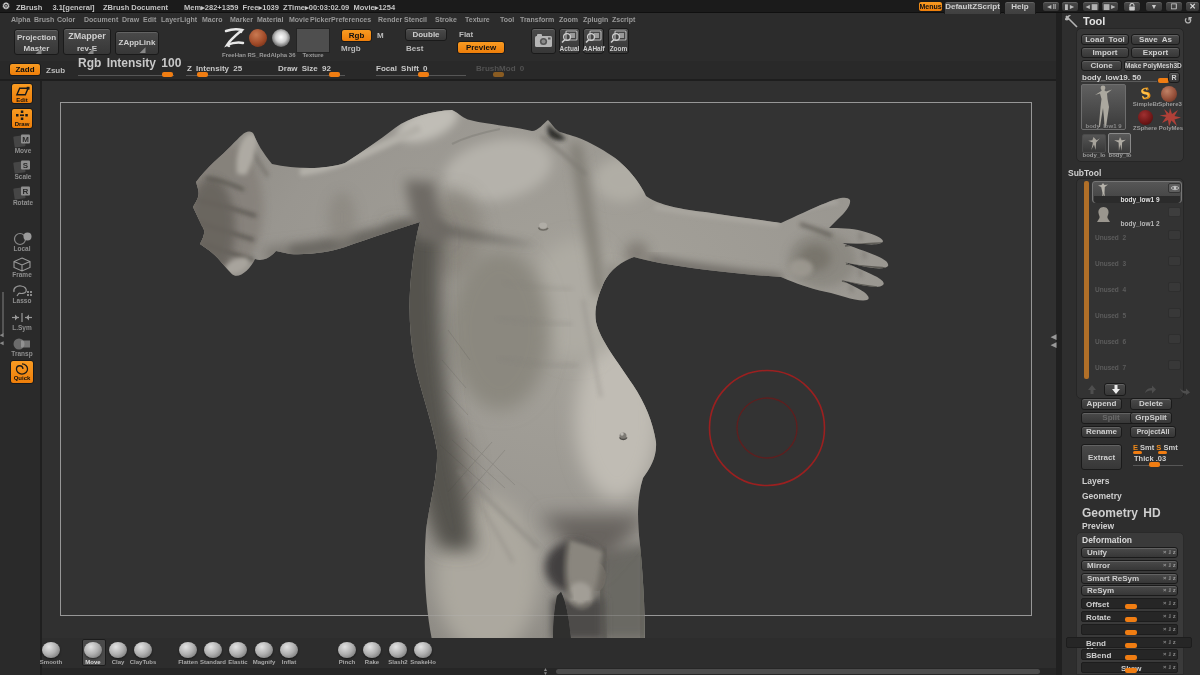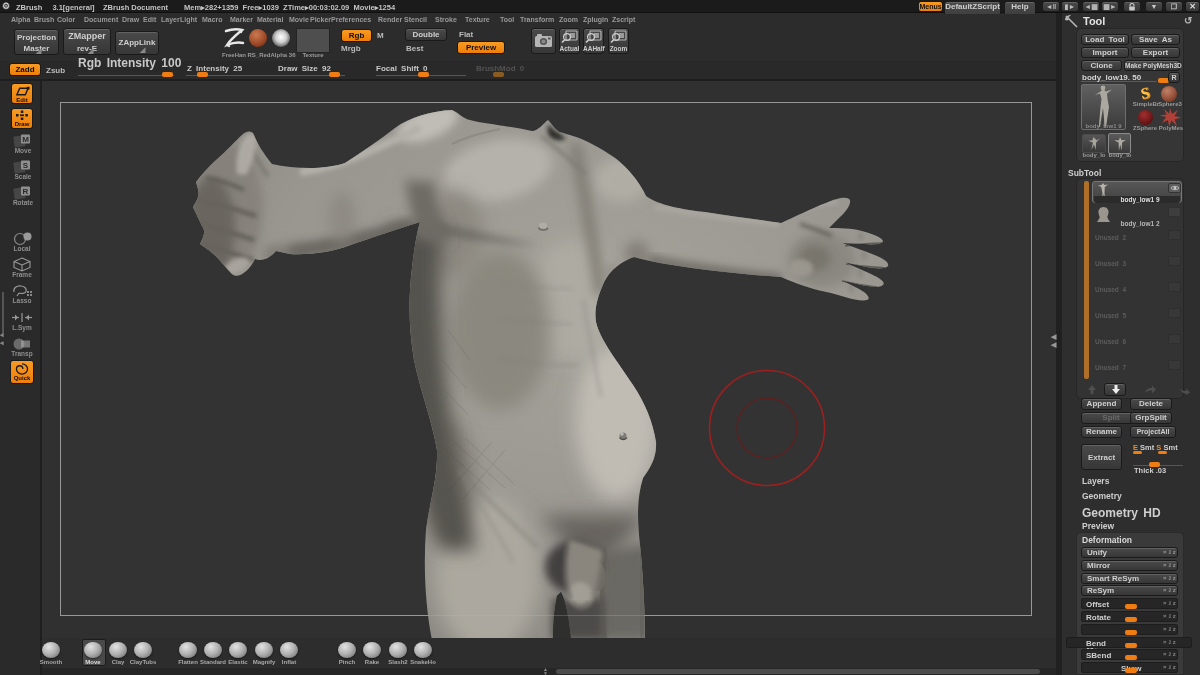--- a/index.html
+++ b/index.html
@@ -493,21 +493,21 @@
 <div class="b" style="left:1081px;top:398px;width:41px;height:12px;font-size:8px;line-height:10px;word-spacing:2px;">Append</div>
 <div class="b" style="left:1130px;top:398px;width:42px;height:12px;font-size:8px;line-height:10px;word-spacing:2px;">Delete</div>
 <div class="b" style="left:1081px;top:412px;width:60px;height:12px;font-size:8px;line-height:10px;color:#6a6a6a;word-spacing:2px;">Split</div>
 <div class="b" style="left:1130px;top:412px;width:42px;height:12px;font-size:8px;line-height:10px;word-spacing:2px;">GrpSplit</div>
 <div class="b" style="left:1081px;top:426px;width:41px;height:12px;font-size:8px;line-height:10px;word-spacing:2px;">Rename</div>
 <div class="b" style="left:1130px;top:426px;width:46px;height:12px;font-size:7px;line-height:10px;white-space:nowrap;">ProjectAll</div>
 <div class="b" style="left:1081px;top:444px;width:41px;height:26px;font-size:8px;line-height:25px;word-spacing:2px;">Extract</div>
 <div class="t" style="left:1133px;top:443px;font-size:7.5px;color:#cfcfcf;"><span style="color:#f08a1a;">E</span> Smt <span style="color:#f08a1a;">S</span> Smt</div>
 <div class="h" style="left:1133px;top:451px;width:9px;height:3px;"></div>
 <div class="h" style="left:1158px;top:451px;width:9px;height:3px;"></div>
-<div class="t" style="left:1134px;top:466px;font-size:7.5px;color:#cfcfcf;">Thick .03</div>
+<div class="t" style="left:1134px;top:454px;font-size:7.5px;color:#cfcfcf;">Thick .03</div>
 <div class="trk" style="left:1133px;top:465px;width:50px;"></div>
 <div class="h" style="left:1149px;top:462px;width:11px;height:5px;"></div>
 <div class="t" style="left:1082px;top:476px;font-size:8.5px;color:#cfcfcf;word-spacing:2px;">Layers</div>
 <div class="t" style="left:1082px;top:491px;font-size:8.5px;color:#cfcfcf;word-spacing:2px;">Geometry</div>
 <div class="t" style="left:1082px;top:506px;font-size:12px;color:#cfcfcf;word-spacing:2px;">Geometry HD</div>
 <div class="t" style="left:1082px;top:521px;font-size:8.5px;color:#cfcfcf;word-spacing:2px;">Preview</div>
 <div class="a" style="left:1076px;top:532px;width:108px;height:143px;background:#3a3a3a;border-radius:5px 5px 0 0;border:1px solid #2a2a2a;"></div>
 <div class="t" style="left:1082px;top:535px;font-size:8.5px;color:#d8d8d8;">Deformation</div>
 <div class="b" style="left:1081px;top:547px;width:97px;height:11px;font-size:8px;line-height:10px;text-align:left;padding-left:5px;">Unify</div>
 <div class="t" style="left:1163px;top:549px;font-size:6px;color:#999;letter-spacing:2px;">×ɺz</div>

